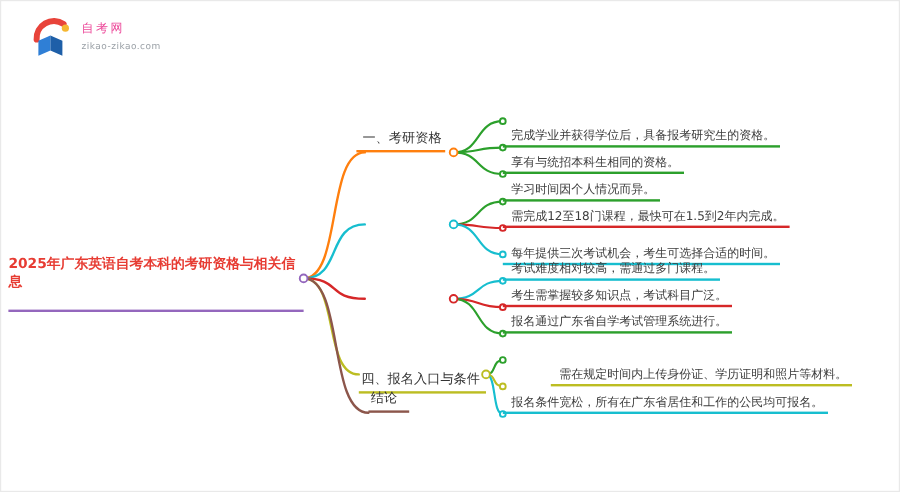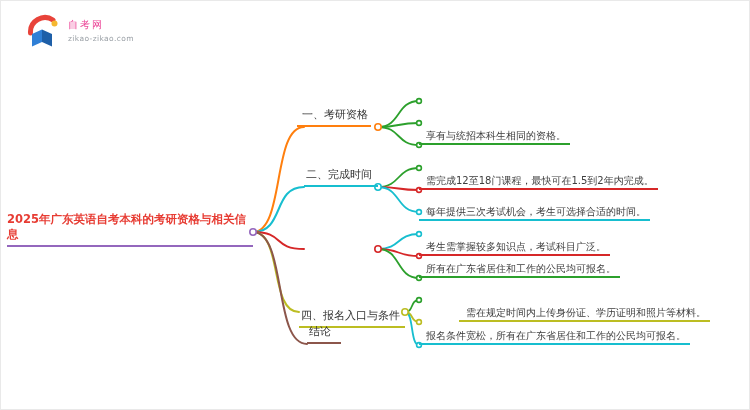--- a/index.html
+++ b/index.html
@@ -4,21 +4,21 @@
 <style>
   * { margin:0; padding:0; box-sizing:border-box; }
   html,body { width:750px; height:410px; }
   body { font-family:"DejaVu Sans","Liberation Sans",sans-serif; background:#fff; }
   .page { position:relative; width:750px; height:410px; background:#ffffff; border:1px solid #e9e9e9; overflow:hidden; }
   .mm-svg { position:absolute; left:0; top:0; z-index:0; }
   .node { position:absolute; z-index:1; border-bottom:2px solid #999; background:transparent; }
   .root {
     left:6px; top:211px; width:246px;
     font-size:11.5px; line-height:15px; font-weight:bold;
-    color:#e73c33; padding-bottom:3px;
+    color:#e73c33; padding-bottom:16px;
     border-bottom-color:#9467bd;
   }
   .branch {
     font-size:11px; line-height:14px; color:#333;
     padding:0 0 3px 2px; white-space:nowrap;
   }
   .leaf {
     font-size:10px; line-height:13px; color:#3d3d3d;
     padding:0 4px 1px 7px; white-space:nowrap;
   }
@@ -90,25 +90,27 @@
     </svg>
     <div class="logo-text">
       <span class="site-name">自考网</span>
       <span class="site-url">zikao-zikao.com</span>
     </div>
   </div>
 
   <div class="node root" style="border-bottom-color: rgb(148, 103, 189);">2025年广东英语自考本科的考研资格与相关信息</div>
 
   <div class="node branch b1" style="border-bottom-color: rgb(255, 127, 14);">一、考研资格</div>
-  <div class="node branch b2" style="border-bottom-color: rgb(23, 190, 207);">二、完成时间</div>
   <div class="node branch b4" style="border-bottom-color: rgb(188, 189, 34);">四、报名入口与条件</div>
   <div class="node branch b5" style="border-bottom-color: rgb(140, 86, 75);">结论</div>
 
+  <div class="node leaf" style="top: 106px; border-bottom-color: rgb(44, 160, 44);">完成学业并获得学位后，具备报考研究生的资格。</div>
   <div class="node leaf" style="top: 128px; border-bottom-color: rgb(44, 160, 44);">享有与统招本科生相同的资格。</div>
+  <div class="node leaf" style="top: 151px; border-bottom-color: rgb(44, 160, 44);">学习时间因个人情况而异。</div>
   <div class="node leaf" style="top: 173px; border-bottom-color: rgb(214, 39, 40);">需完成12至18门课程，最快可在1.5到2年内完成。</div>
   <div class="node leaf" style="top: 204px; border-bottom-color: rgb(23, 190, 207);">每年提供三次考试机会，考生可选择合适的时间。</div>
+  <div class="node leaf" style="top: 217px; border-bottom-color: rgb(23, 190, 207);">考试难度相对较高，需通过多门课程。</div>
   <div class="node leaf" style="top: 239px; border-bottom-color: rgb(214, 39, 40);">考生需掌握较多知识点，考试科目广泛。</div>
-  <div class="node leaf" style="top: 261px; border-bottom-color: rgb(44, 160, 44);">所有在广东省居住和工作的公民均可报名。</div>
+  <div class="node leaf" style="top: 261px; border-bottom-color: rgb(44, 160, 44);">报名通过广东省自学考试管理系统进行。</div>
   <div class="node leaf" style="top: 305px; border-bottom-color: rgb(188, 189, 34); margin-left: 40px;">需在规定时间内上传身份证、学历证明和照片等材料。</div>
   <div class="node leaf" style="top: 328px; border-bottom-color: rgb(23, 190, 207);">报名条件宽松，所有在广东省居住和工作的公民均可报名。</div>
 
 </div>
 
 </body></html>

